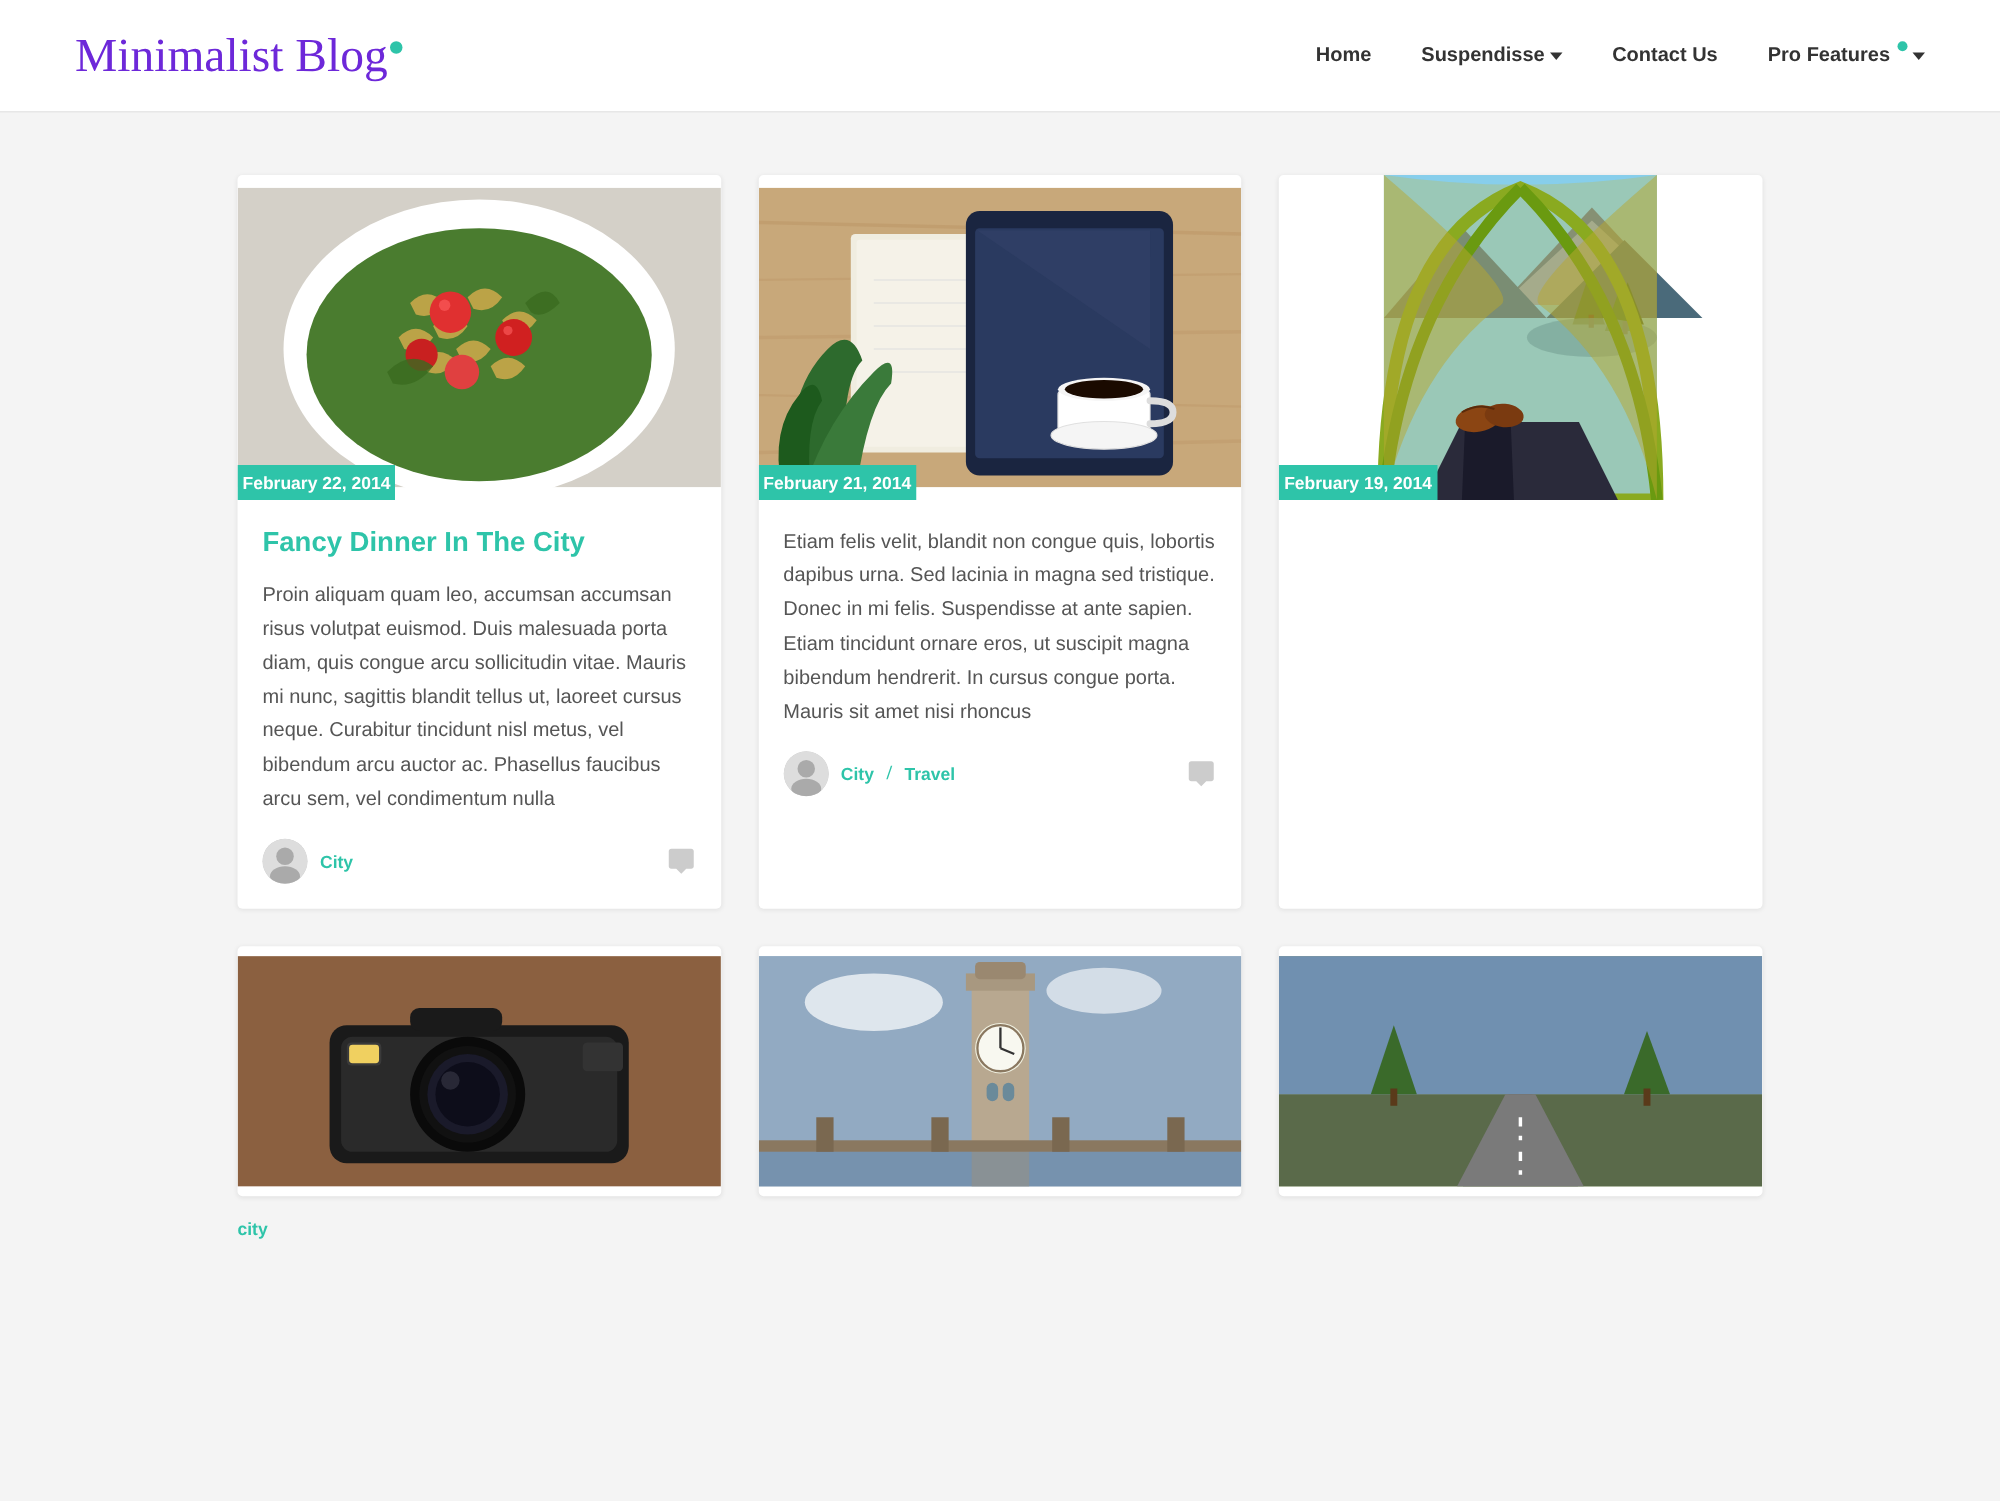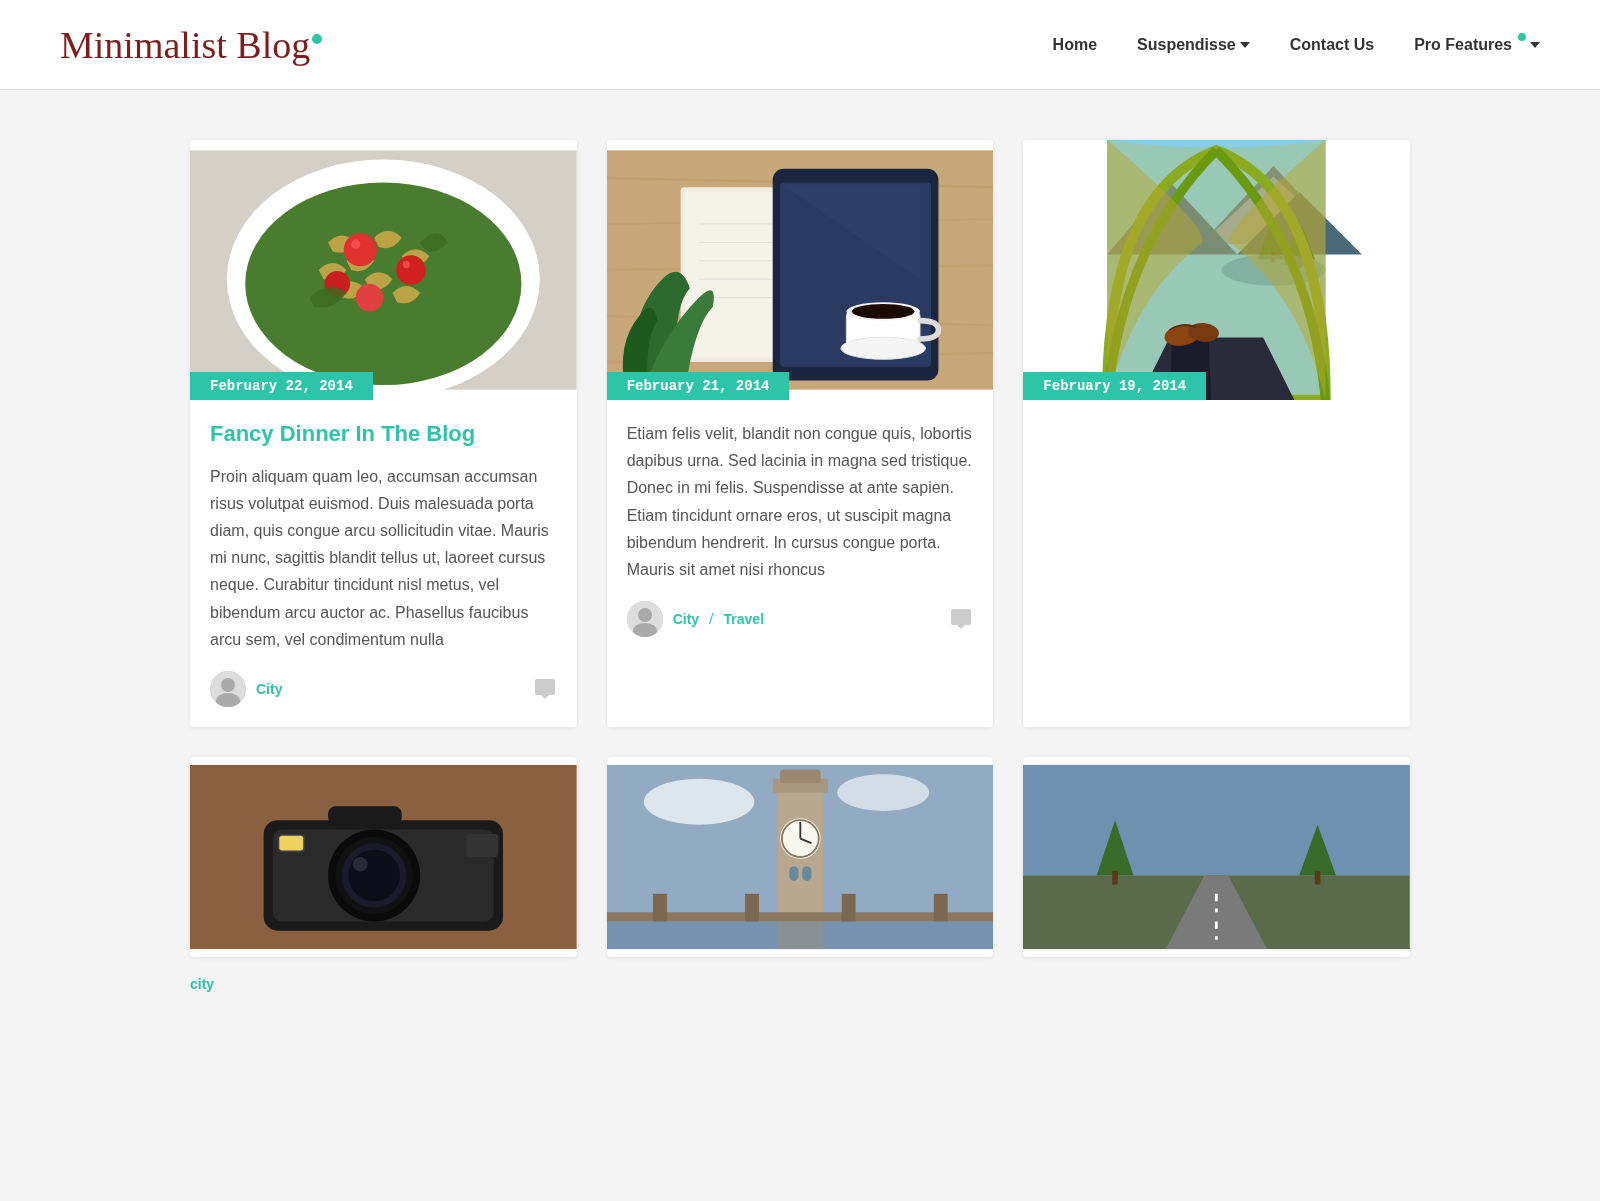--- a/index.html
+++ b/index.html
@@ -17,21 +17,21 @@
       padding: 0 60px;
       height: 90px;
       display: flex;
       align-items: center;
       justify-content: space-between;
     }
 
     .logo {
       font-family: 'Brush Script MT', cursive;
       font-size: 38px;
-      color: #7f1d1d;
+      color: #6d28d9;
       font-weight: normal;
       position: relative;
     }
 
     .logo-dot {
       display: inline-block;
       width: 10px;
       height: 10px;
       background: #2ec4a9;
       border-radius: 50%;
@@ -113,24 +113,24 @@
     }
 
     .post-image svg {
       width: 100%;
       height: 100%;
     }
 
     .date-badge {
       background: #2ec4a9;
       color: white;
-      font-family: Liberation Mono, monospace;
+      font-family: Liberation Sans, sans-serif;
       font-size: 14px;
       font-weight: bold;
-      padding: 6px 20px;
+      padding: 6px 4px;
       display: inline-block;
       position: absolute;
       bottom: 0;
       left: 0;
     }
 
     .card-body {
       padding: 20px 20px 20px 20px;
     }
 
@@ -285,21 +285,21 @@
 
             <path d="M130 160 Q150 140 170 155 Q155 175 135 170 Z" fill="#3a6a1f" opacity="0.8"></path>
             <path d="M250 100 Q270 80 280 100 Q265 115 255 108 Z" fill="#3a6a1f" opacity="0.8"></path>
           </svg>
         </div>
         <div class="date-badge">
           <span>February 22, 2014</span>
         </div>
       </div>
       <div class="card-body">
-        <div class="card-title">Fancy Dinner In The Blog</div>
+        <div class="card-title">Fancy Dinner In The City</div>
         <div class="card-excerpt">Proin aliquam quam leo, accumsan accumsan risus volutpat euismod. Duis malesuada porta diam, quis congue arcu sollicitudin vitae. Mauris mi nunc, sagittis blandit tellus ut, laoreet cursus neque. Curabitur tincidunt nisl metus, vel bibendum arcu auctor ac. Phasellus faucibus arcu sem, vel condimentum nulla</div>
         <div class="card-meta">
           <div class="meta-left">
             <div class="avatar">
               <svg viewBox="0 0 36 36" xmlns="http://www.w3.org/2000/svg">
                 <circle cx="18" cy="18" r="18" fill="#ddd"></circle>
                 <circle cx="18" cy="14" r="7" fill="#aaa"></circle>
                 <ellipse cx="18" cy="30" rx="12" ry="8" fill="#aaa"></ellipse>
               </svg>
             </div>

